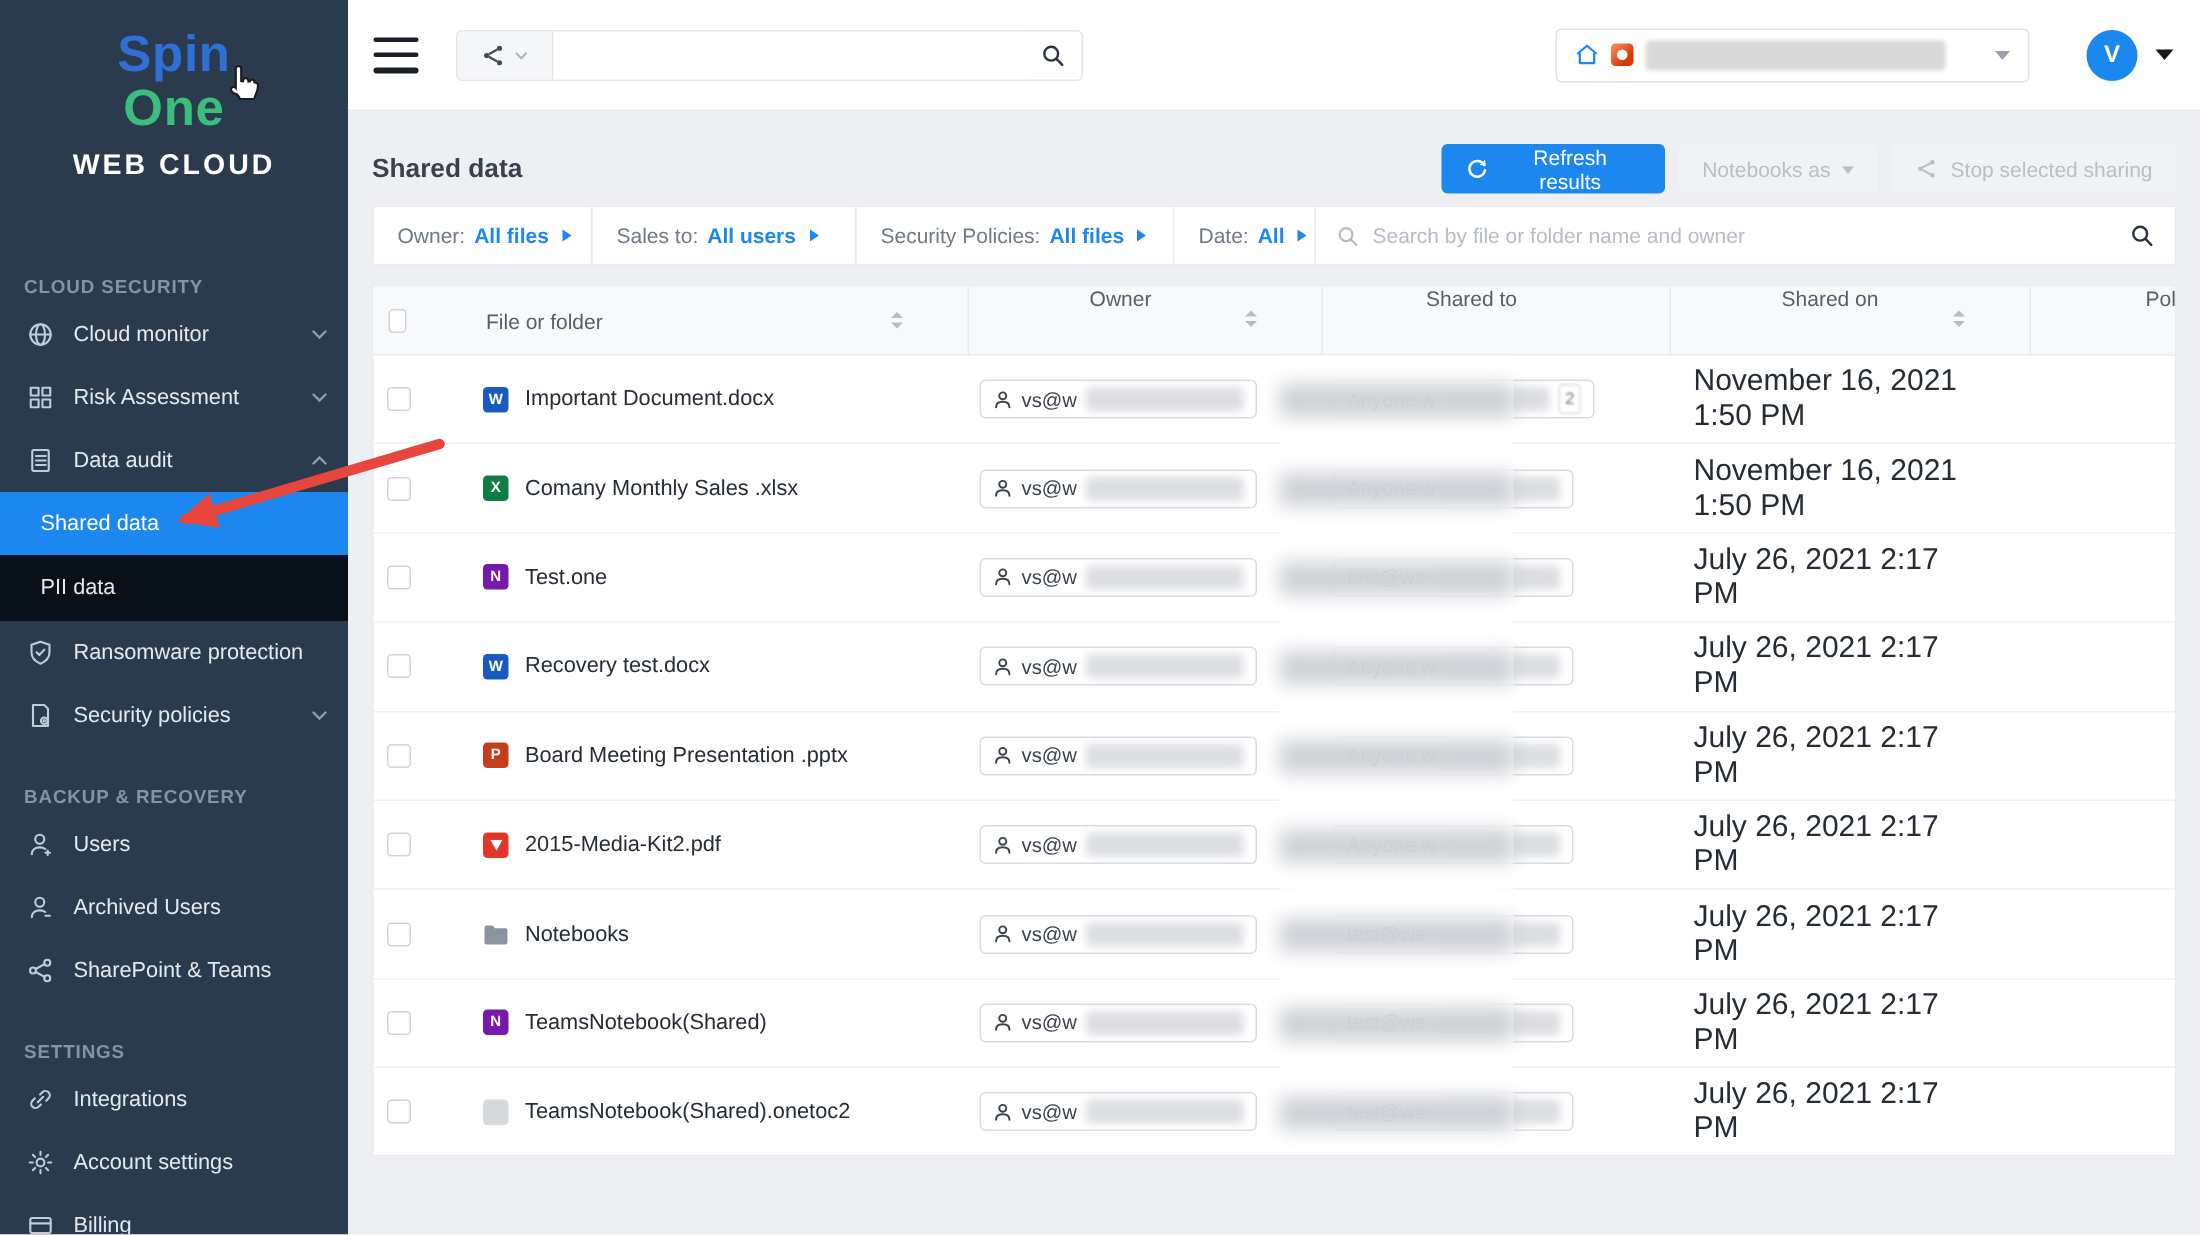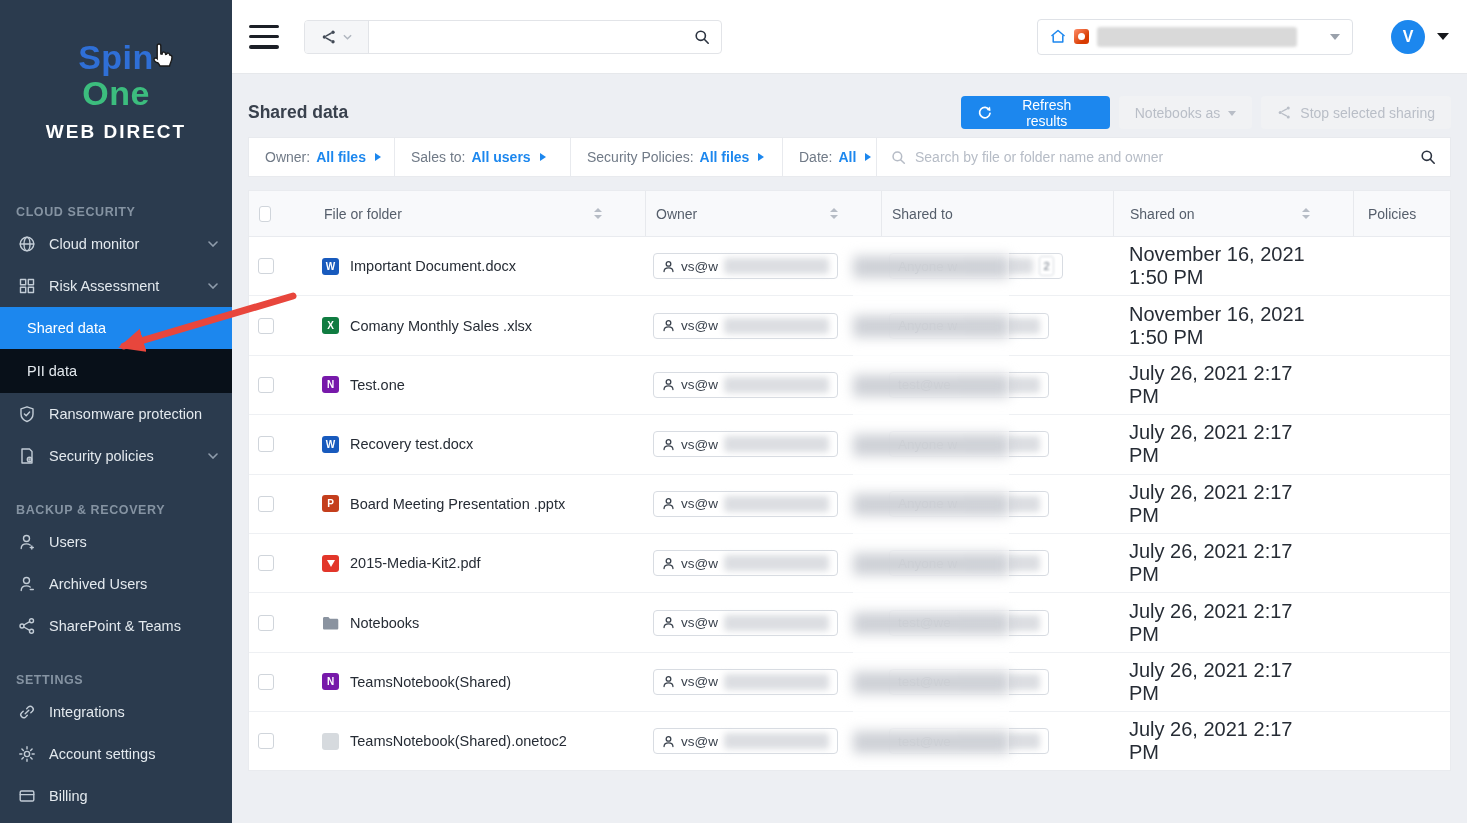--- a/index.html
+++ b/index.html
@@ -3,21 +3,21 @@
 <meta charset="utf-8">
 <style>
   * { margin:0; padding:0; box-sizing:border-box; }
   html,body { width:1467px; height:823px; overflow:hidden; font-family:"Liberation Sans",sans-serif; background:#fff; }
   body { position:relative; }
 
   
   .sidebar { position:absolute; left:0; top:0; width:232px; height:823px; background:#2b3b4e; overflow:hidden; z-index:5; }
   .logo-wrap { padding-top:18px; text-align:center; }
   .logo-line { font-size:34px; line-height:36px; font-weight:bold; letter-spacing:0.5px; }
-  .logo-spin { color:#2f6fd6;margin-top:21px; }
+  .logo-spin { color:#2f6fd6; }
   .logo-one  { color:#3cbd7e; }
   .logo-sub  { margin-top:10px; font-size:19px; font-weight:bold; color:#ffffff; letter-spacing:2px; }
   .nav-label { margin:62px 16px 4px 16px; font-size:12.5px; font-weight:bold; color:#8593a2; letter-spacing:0.6px; }
   .nav-label.mid { margin-top:26px; }
   .nav-item { height:42px; display:flex; align-items:center; padding:0 14px 0 18px; color:#e3e9ee; font-size:14.5px; cursor:pointer; }
   .nav-item .nico { width:18px; height:18px; margin-right:13px; flex:none; }
   .nav-item .nico svg { display:block; stroke:#c2ccd6; fill:none; stroke-width:1.4; stroke-linecap:round; stroke-linejoin:round; }
   .nav-item .chev { margin-left:auto; }
   .nav-item .chev svg { display:block; stroke:#8f9cab; fill:none; stroke-width:1.6; stroke-linecap:round; }
   .sub-item { height:42px; display:flex; align-items:center; padding-left:27px; color:#e3e9ee; font-size:14.5px; cursor:pointer; }
@@ -68,21 +68,21 @@
   .fseg.owner { width:146px; } .fseg.sharedto { width:176px; } .fseg.policies { width:212px; } .fseg.date { width:94px; }
   .fsearch { flex:1; display:flex; align-items:center; padding:0 14px; gap:9px; }
   .fsearch input { flex:1; border:none; outline:none; font-size:14px; color:#333; background:transparent; }
   .fsearch input::placeholder { color:#b6bcc6; }
 
   
   .tbl { position:relative; margin-top:13px; background:#fff; border:1px solid #e9ebef; height:581px; overflow:hidden; }
   .thead, .trow { display:grid; grid-template-columns:34px 300px 205px 201px 209px 200px 1fr; align-items:center;gap:31px; }
   .thead { height:46px; background:#f8f9fb; border-bottom:1px solid #e9ebef; color:#555e6b; font-size:14px; }
   .th { height:100%; display:flex; align-items:center; padding:0 12px 0 10px; position:relative; }
-  .th.bl { border-left:1px solid #e7e9ed; }
+  .th.bl { border-left:1px solid #e7e9ed;flex-direction:column; }
   .sort { margin-left:auto; display:flex; flex-direction:column; gap:2.5px; cursor:pointer; }
   .sort i { display:block; width:0; height:0; border-left:4px solid transparent; border-right:4px solid transparent; }
   .sort .up { border-bottom:4.5px solid #b6bcc5; }
   .sort .dn { border-top:4.5px solid #b6bcc5; }
   .trow { height:59.4px; border-bottom:1px solid #eef0f3; }
   .trow:last-child { border-bottom:none; }
   .cb-cell { display:flex; justify-content:center; }
   .checkbox { width:16px; height:16px; border:1.5px solid #d0d5db; border-radius:3px; background:#fff; cursor:pointer; }
   .file-cell { display:flex; align-items:center; gap:11px; padding-left:8px; color:#262c35; font-size:14.5px; }
   .ficon { width:17px; height:17px; border-radius:3px; display:flex; align-items:center; justify-content:center; font-size:10px; font-weight:bold; color:#fff; flex:none; }
@@ -116,21 +116,21 @@
   .annot-arrow { position:absolute; left:96px; top:278px; z-index:60; pointer-events:none; }
   .cursor-hand { position:absolute; left:150px; top:42px; z-index:61; pointer-events:none; }
 </style>
 </head>
 <body>
 
 <div class="sidebar">
   <div class="logo-wrap">
     <div class="logo-line logo-spin">Spin</div>
     <div class="logo-line logo-one">One</div>
-    <div class="logo-sub">WEB DIRECT</div>
+    <div class="logo-sub">WEB CLOUD</div>
   </div>
 
   <div class="nav-label">CLOUD SECURITY</div>
 
   <div class="nav-item">
     <span class="nico">
         <svg width="18" height="18" viewBox="0 0 18 18">
           <circle cx="9" cy="9" r="6.8"></circle>
           <ellipse cx="9" cy="9" rx="3" ry="6.8"></ellipse>
           <line x1="2.2" y1="9" x2="15.8" y2="9"></line>
@@ -154,20 +154,36 @@
         </svg>
       </span>
     <span>Risk Assessment</span>
     <span class="chev">
         <svg width="10" height="6" viewBox="0 0 10 6">
           <polyline points="1,1 5,5 9,1"></polyline>
         </svg>
       </span>
   </div>
 
+  <div class="nav-item">
+    <span class="nico">
+        <svg width="18" height="18" viewBox="0 0 18 18">
+          <rect x="3.5" y="2" width="11" height="14" rx="1"></rect>
+          <line x1="6" y1="6" x2="12.5" y2="6"></line>
+          <line x1="6" y1="9" x2="12.5" y2="9"></line>
+          <line x1="6" y1="12" x2="12.5" y2="12"></line>
+        </svg>
+      </span>
+    <span>Data audit</span>
+    <span class="chev">
+        <svg width="10" height="6" viewBox="0 0 10 6">
+          <polyline points="1,5 5,1 9,5"></polyline>
+        </svg>
+      </span>
+  </div>
 
   <div class="sub-item active">
     <span>Shared data</span>
   </div>
   <div class="sub-item dark">
     <span>PII data</span>
   </div>
 
   <div class="nav-item">
     <span class="nico">

